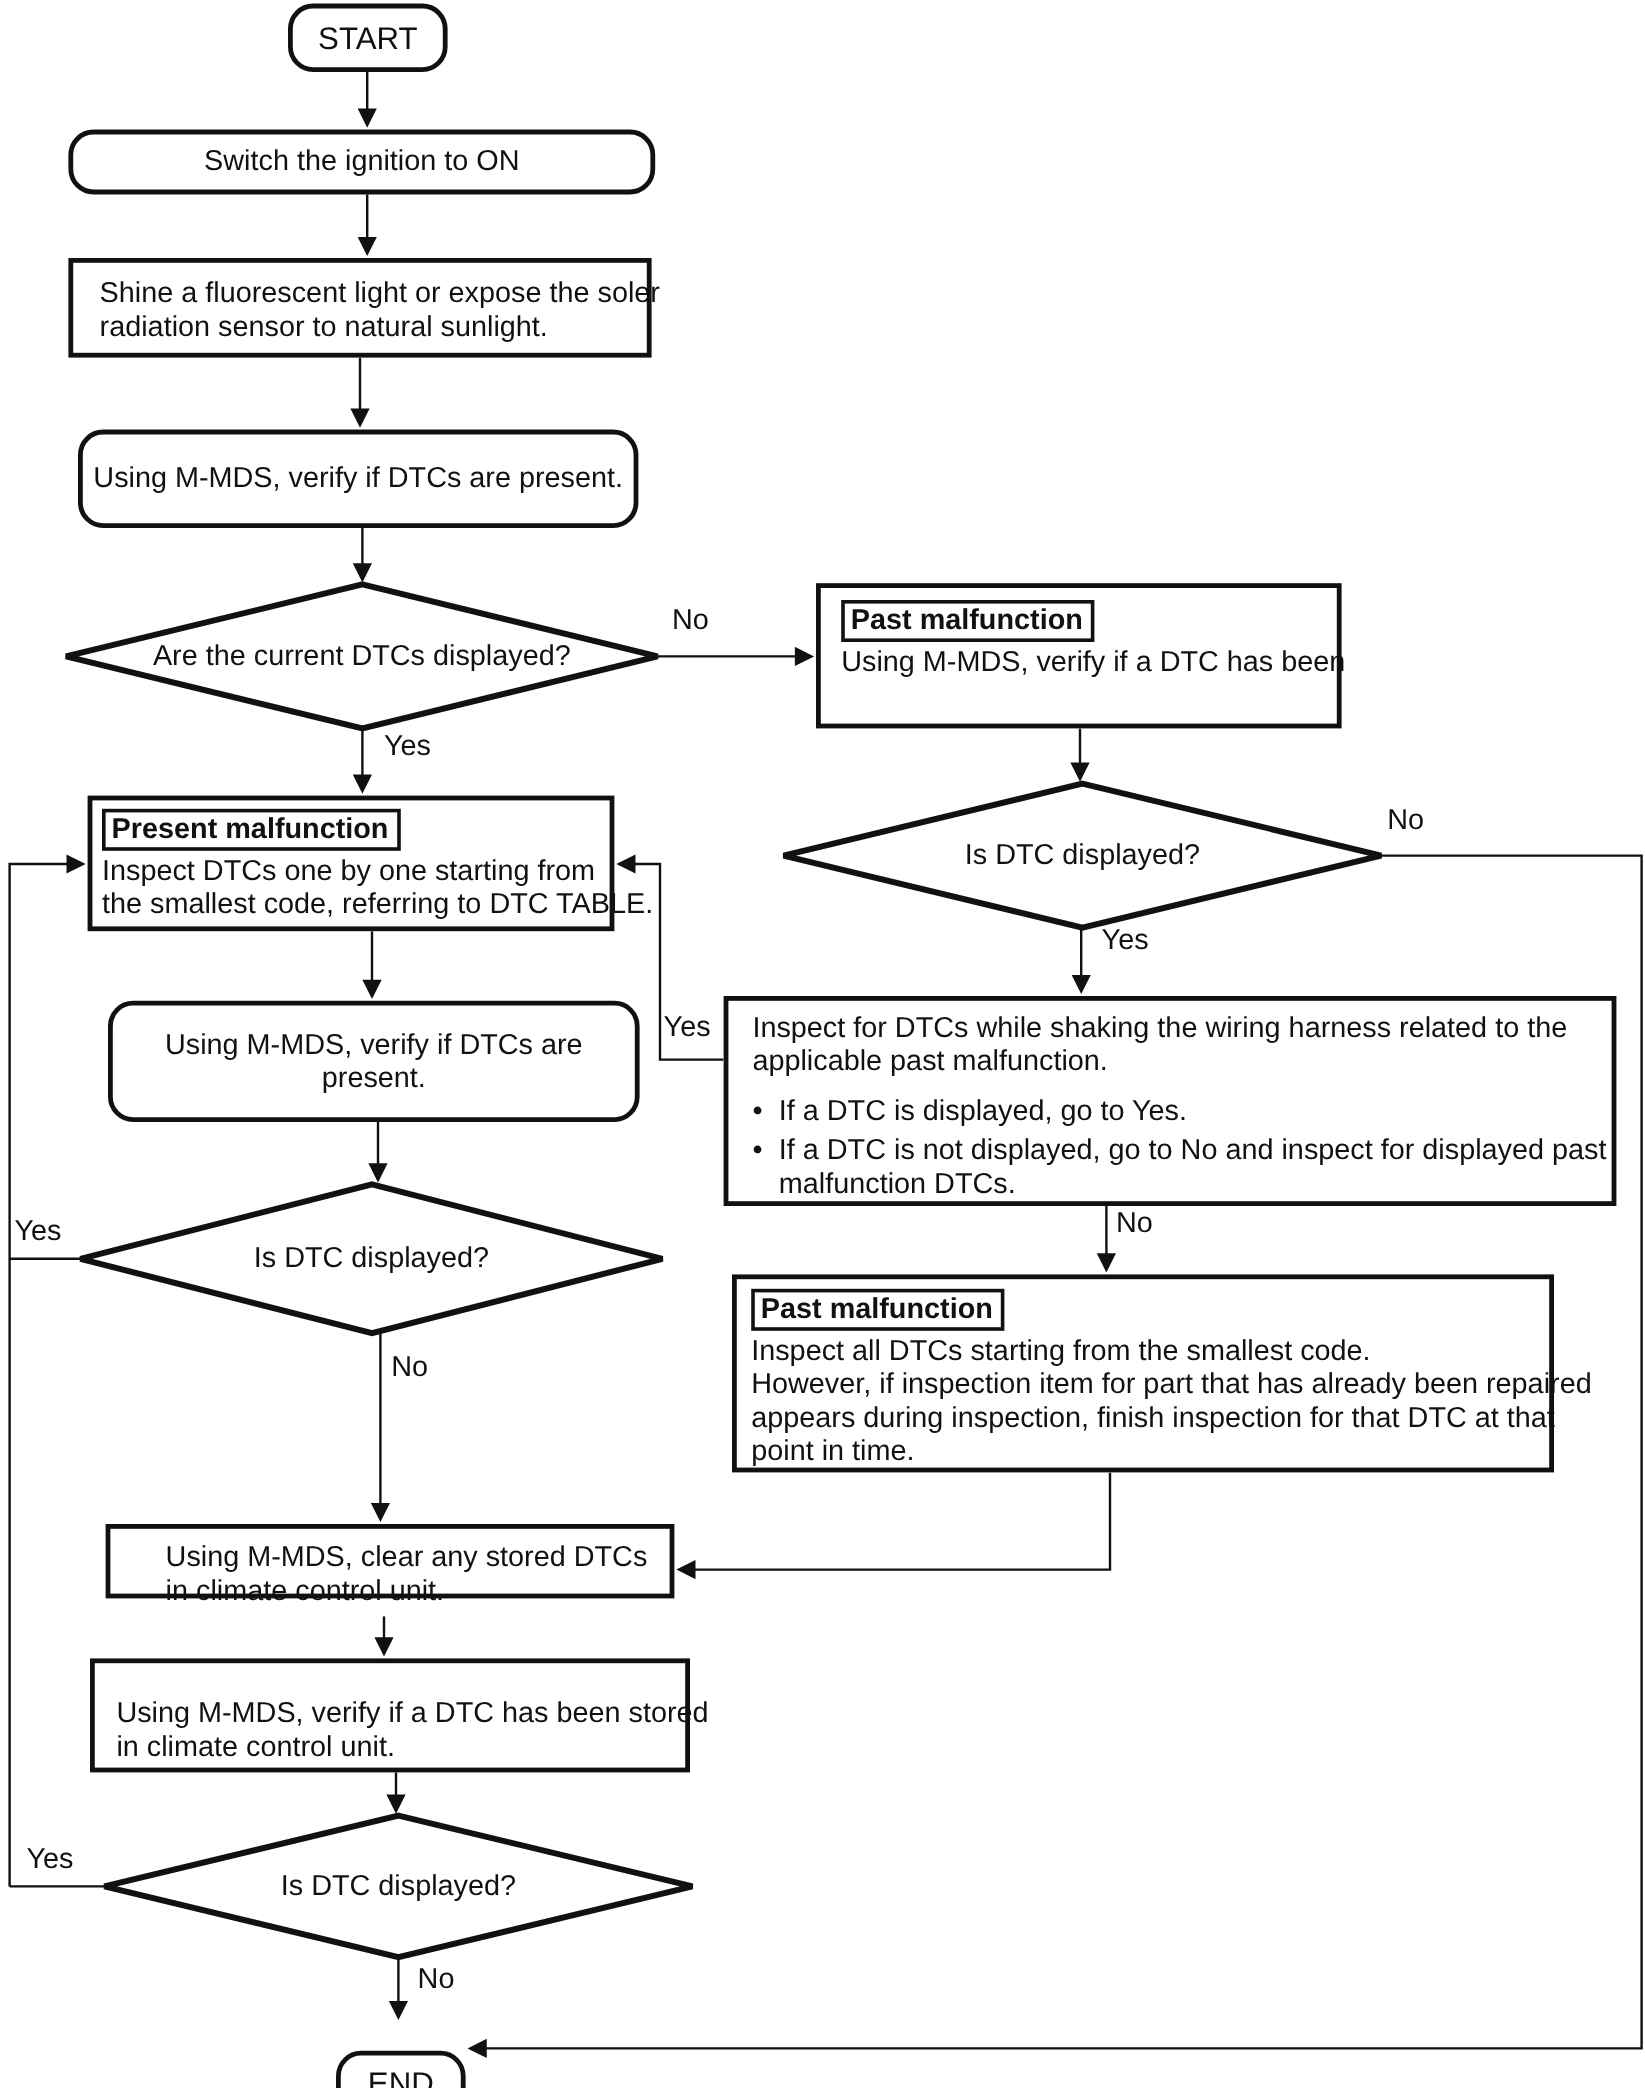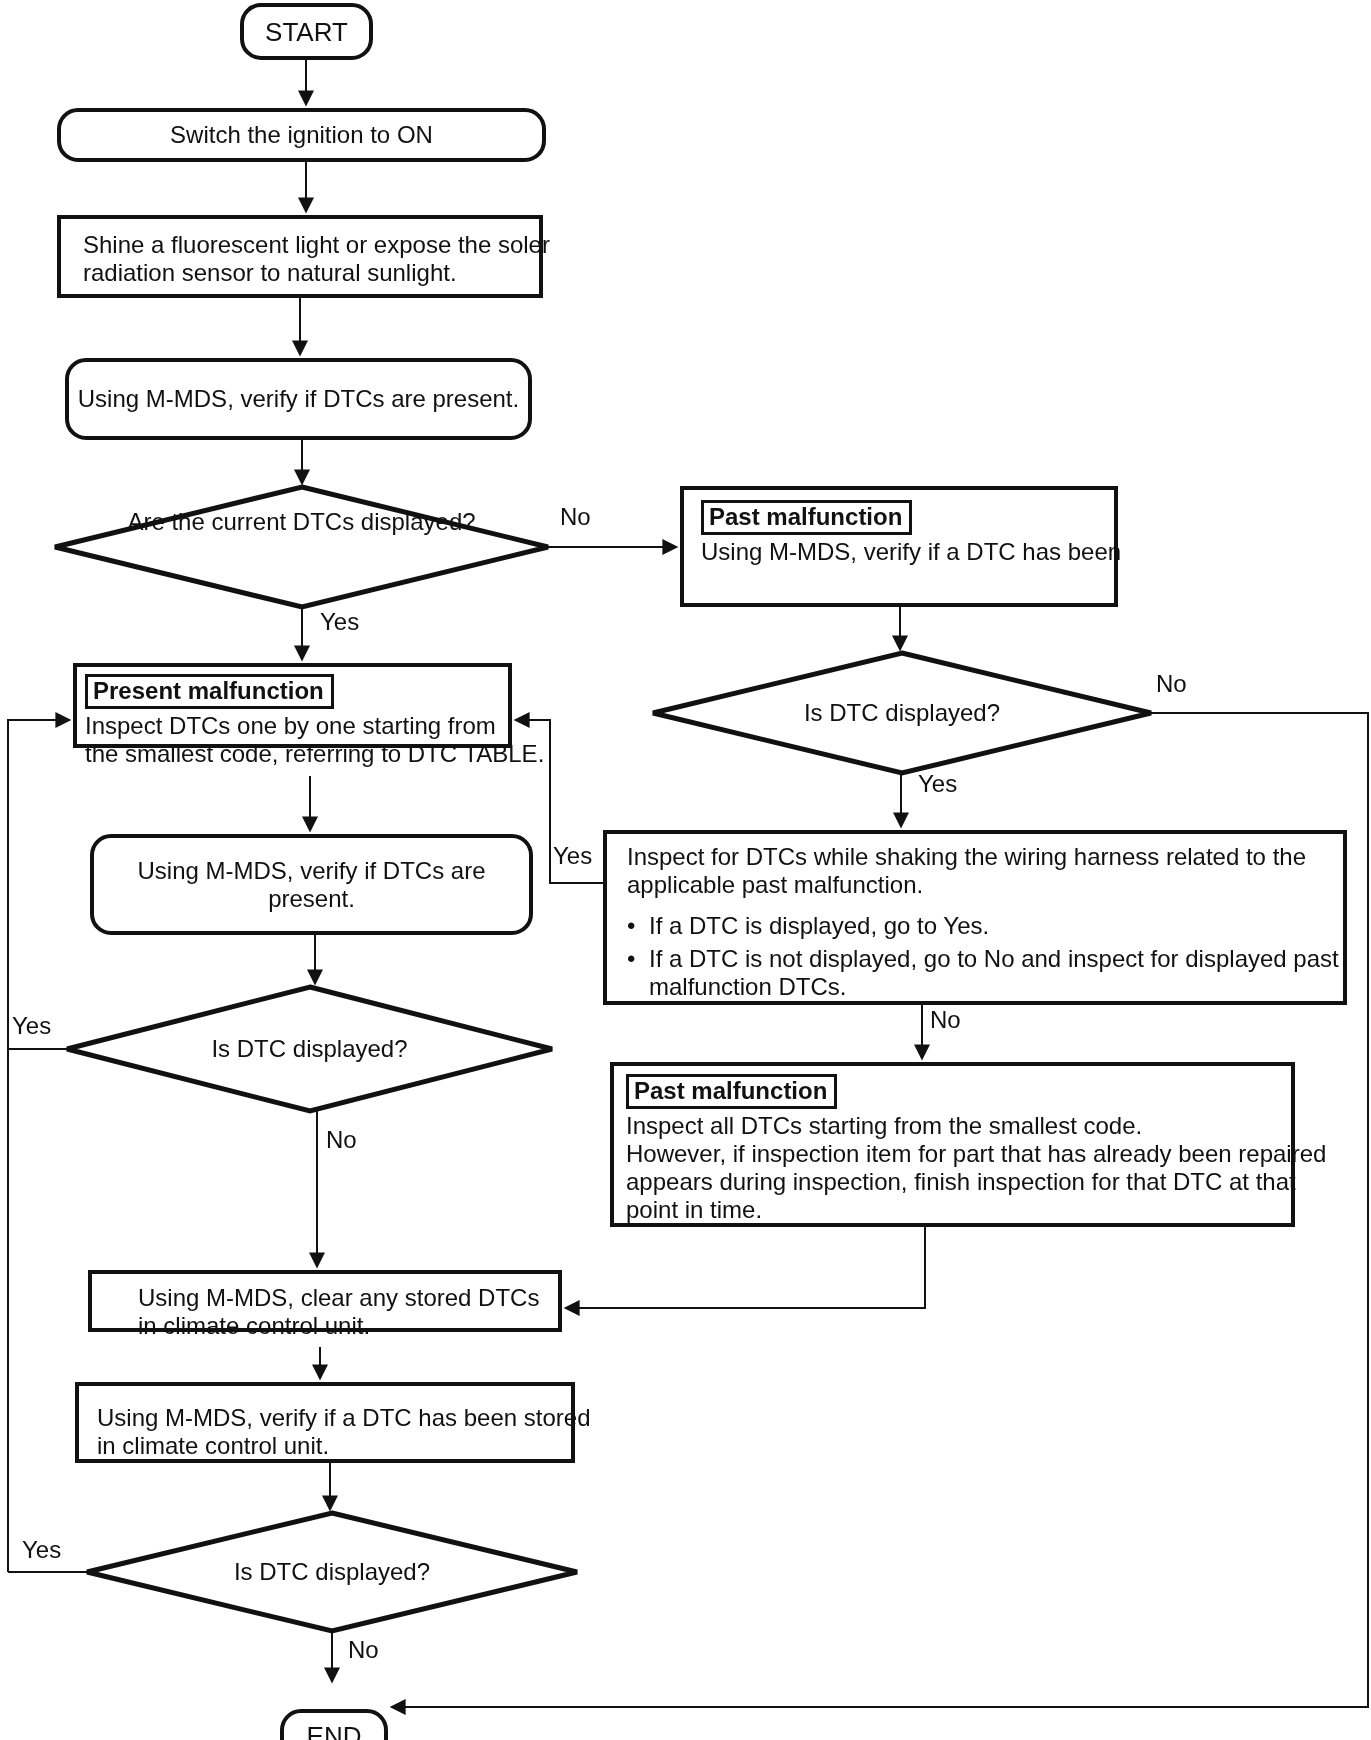--- a/index.html
+++ b/index.html
@@ -32,30 +32,30 @@
   .bullet { display:flex; margin-top:5px; }
   .bullet .dot { width:22px; flex:0 0 22px; }
   .big { font-size:26px; }
 
   
   #n-start        { left:240px; top:3px;    width:133px; height:57px; }
   #n-switch       { left:57px;  top:108px;  width:489px; height:54px; }
   #n-shine        { left:57px;  top:215px;  width:486px; height:83px;  padding:12px 0 0 22px; }
   #n-verify1      { left:65px;  top:358px;  width:467px; height:82px; }
   #n-past1        { left:680px; top:486px;  width:438px; height:121px; padding:10px 0 0 17px; }
-  #n-present      { left:73px;  top:663px;  width:439px; height:85px; padding:7px 0 0 8px; }
+  #n-present      { left:73px;  top:663px;  width:439px; height:113px; padding:7px 0 0 8px; }
   #n-verify2      { left:90px;  top:834px;  width:443px; height:101px; }
   #n-shake        { left:603px; top:830px;  width:744px; height:175px; padding:9px 0 18px 20px; }
   #n-past2        { left:610px; top:1062px; width:685px; height:165px; padding:8px 0 0 12px; }
   #n-clear        { left:88px;  top:1270px; width:474px; height:62px;  padding:10px 0 0 46px; }
-  #n-verifystored { left:75px;  top:1382px; width:500px; height:81px;  padding:18px 0 0 18px; }
+  #n-verifystored { left:75px;  top:1382px; width:500px; height:95px;  padding:28px 0 0 18px; }
   #n-end          { left:280px; top:1685px; width:108px; height:53px;margin-top:24px; }
 
   
-  #t-d1 { left:55px;  top:462px;  width:493px; height:120px; }
+  #t-d1 { left:55px;  top:487px;  width:493px; height:120px; }
   #t-d2 { left:653px; top:653px;  width:498px; height:120px; }
   #t-d3 { left:67px;  top:987px;  width:485px; height:124px; }
   #t-d4 { left:87px;  top:1513px; width:490px; height:118px; }
 
   
   #l-d1-yes    { left:320px;  top:608px; }
   #l-d1-no     { left:560px;  top:503px; }
   #l-d2-yes    { left:918px;  top:770px; }
   #l-d2-no     { left:1156px; top:670px; }
   #l-shake-yes { left:553px;  top:842px; }

